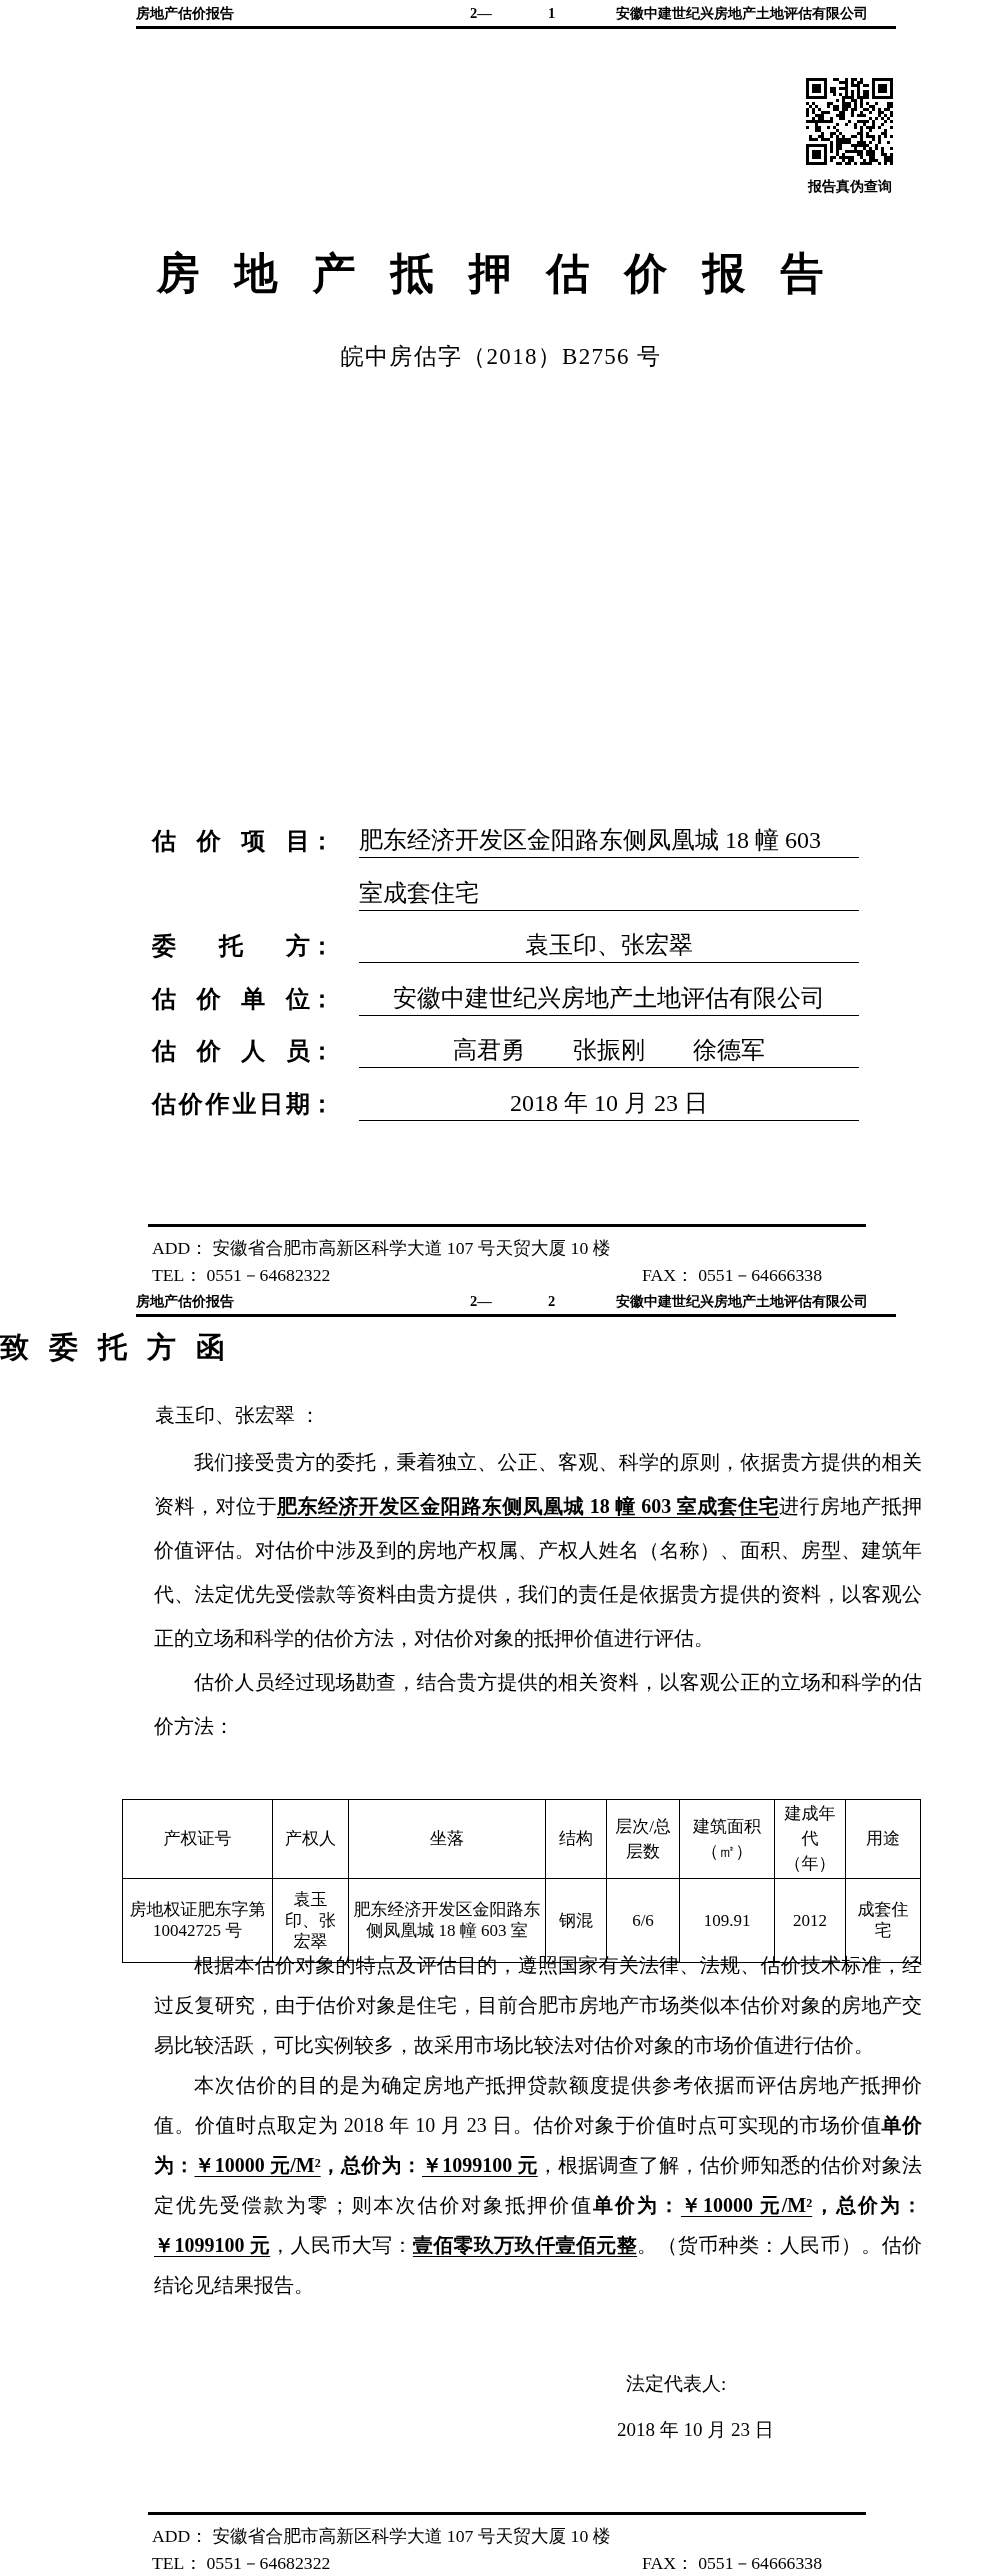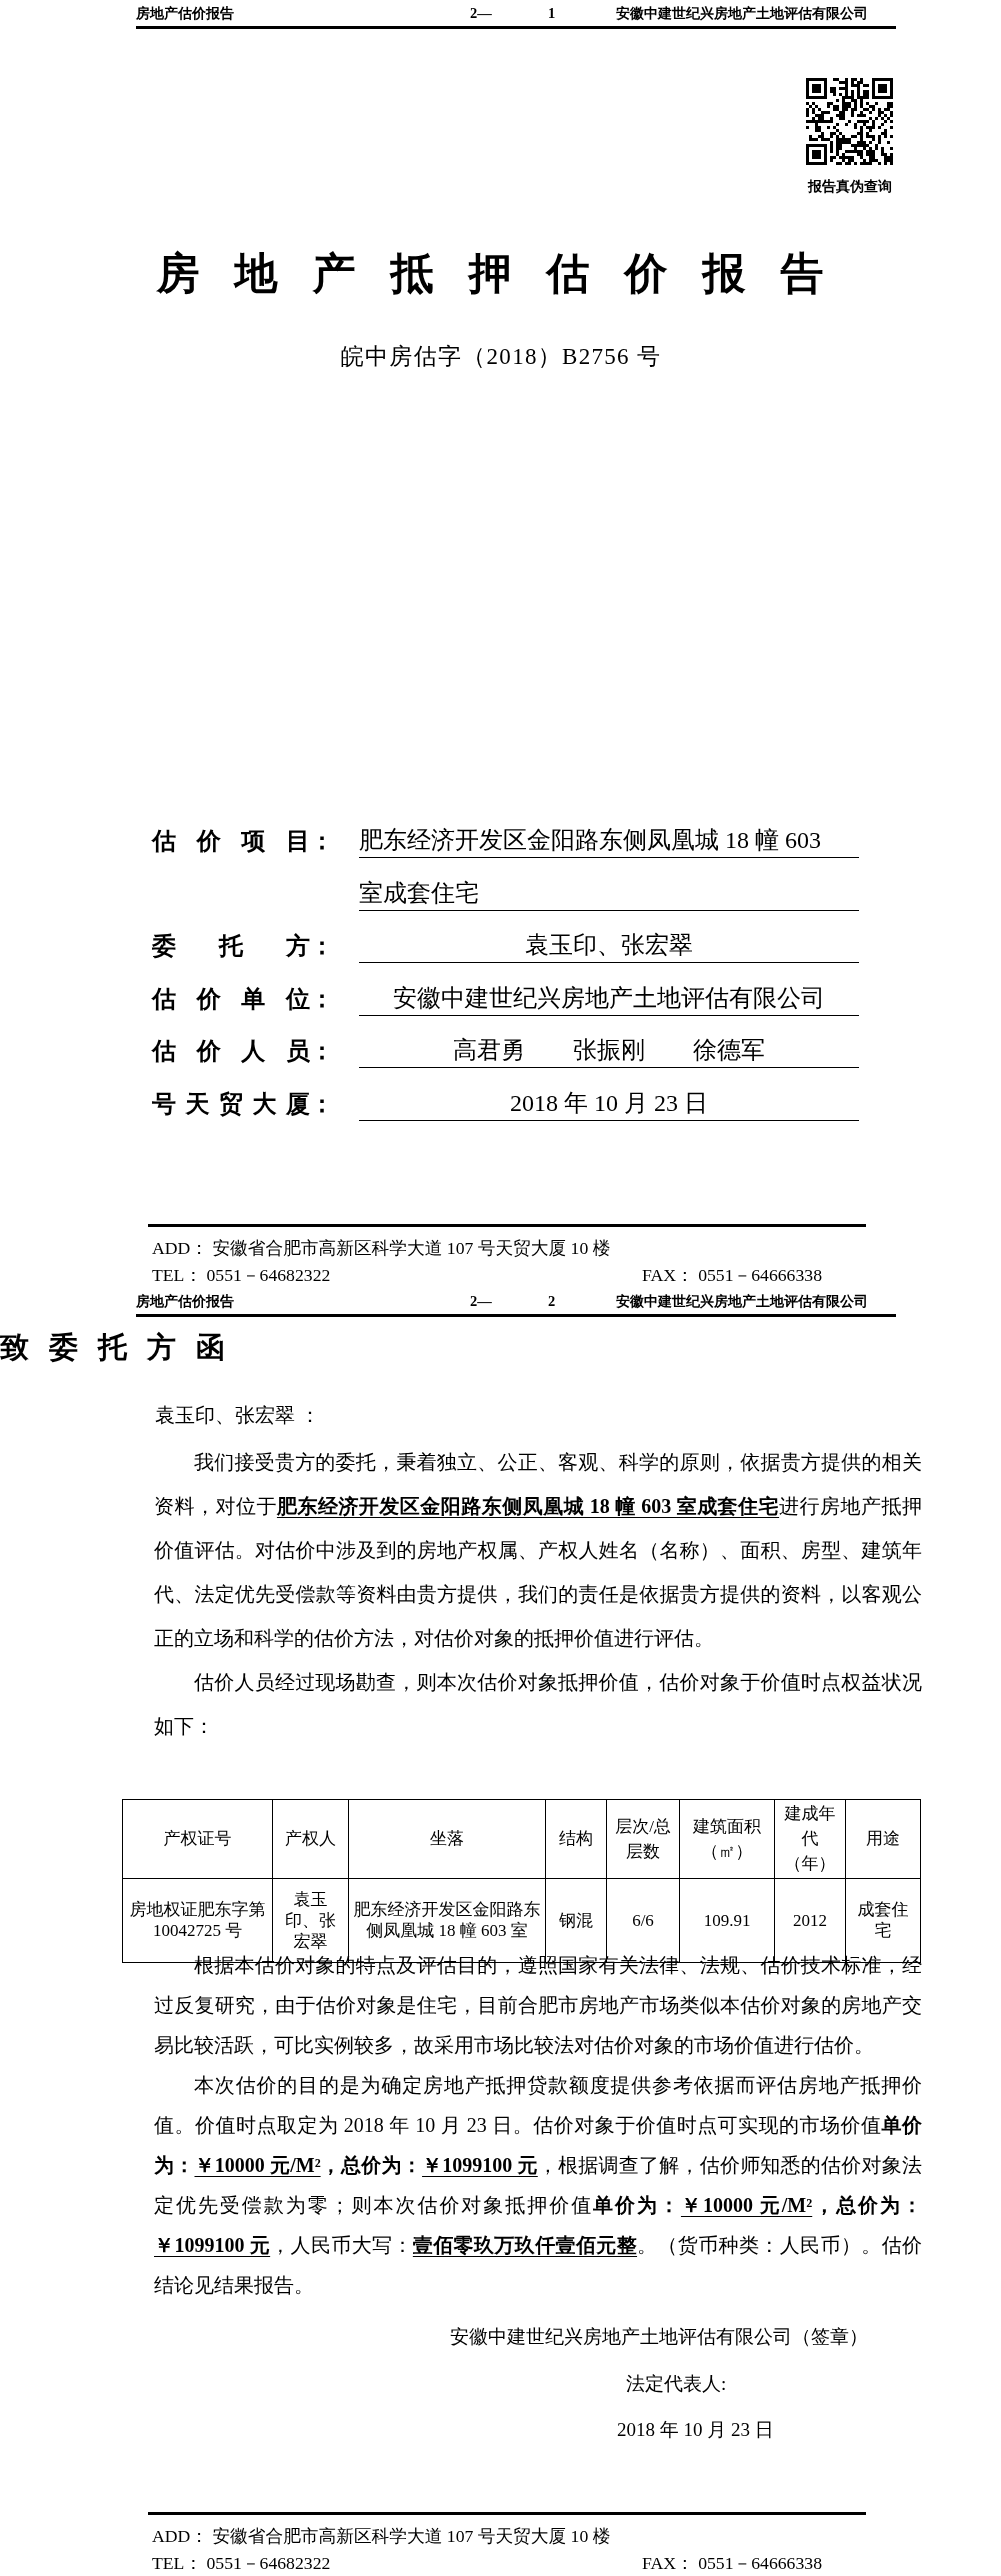--- a/index.html
+++ b/index.html
@@ -409,21 +409,21 @@
       <span class="flabel">估价单位</span>
       <span class="fcolon">：</span>
       <span class="fvalue">安徽中建世纪兴房地产土地评估有限公司</span>
     </div>
     <div class="frow">
       <span class="flabel">估价人员</span>
       <span class="fcolon">：</span>
       <span class="fvalue">高君勇　　张振刚　　徐德军</span>
     </div>
     <div class="frow">
-      <span class="flabel">号天贸大厦</span>
+      <span class="flabel">估价作业日期</span>
       <span class="fcolon">：</span>
       <span class="fvalue">2018 年 10 月 23 日</span>
     </div>
   </div>
 
   <div>
     <div class="ftr-rule"></div>
     <div class="ftr-add">ADD： 安徽省合肥市高新区科学大道 107 号天贸大厦 10 楼</div>
     <div class="ftr-tel">TEL： 0551－64682322</div>
     <div class="ftr-fax">FAX： 0551－64666338</div>
@@ -439,21 +439,21 @@
     <div class="hdr-rule"></div>
   </div>
 
   <div class="letter-title-wrap">
     <span class="letter-title">致委托方函</span>
   </div>
   <div class="salutation">袁玉印、张宏翠 ：</div>
 
   <div class="body1">
     <p><span>我们接受贵方的委托，秉着独立、公正、客观、科学的原则，依据贵方提供的相关资料，对位于</span><span class="b u">肥东经济开发区金阳路东侧凤凰城 18 幢 603 室成套住宅</span><span>进行房地产抵押价值评估。对估价中涉及到的房地产权属、产权人姓名（名称）、面积、房型、建筑年代、法定优先受偿款等资料由贵方提供，我们的责任是依据贵方提供的资料，以客观公正的立场和科学的估价方法，对估价对象的抵押价值进行评估。</span></p>
-    <p>估价人员经过现场勘查，则本次估价对象抵押价值，估价对象于价值时点权益状况如下：</p>
+    <p>估价人员经过现场勘查，结合贵方提供的相关资料，以客观公正的立场和科学的估价方法：</p>
   </div>
 
   <table class="prop">
     <colgroup>
       <col style="width:150px">
         <col style="width:76px">
         <col style="width:197px">
         <col style="width:61px">
       <col style="width:73px">
         <col style="width:95px">
@@ -482,21 +482,20 @@
       <td>成套住宅</td>
     </tr>
   </tbody>
     </table>
 
   <div class="body2">
     <p>根据本估价对象的特点及评估目的，遵照国家有关法律、法规、估价技术标准，经过反复研究，由于估价对象是住宅，目前合肥市房地产市场类似本估价对象的房地产交易比较活跃，可比实例较多，故采用市场比较法对估价对象的市场价值进行估价。</p>
     <p><span>本次估价的目的是为确定房地产抵押贷款额度提供参考依据而评估房地产抵押价值。价值时点取定为 2018 年 10 月 23 日。估价对象于价值时点可实现的市场价值</span><span class="b">单价为：</span><span class="b u">￥10000 元/M²</span><span class="b">，总价为：</span><span class="b u">￥1099100 元</span><span>，根据调查了解，估价师知悉的估价对象法定优先受偿款为零；则本次估价对象抵押价值</span><span class="b">单价为：</span><span class="b u">￥10000 元/M²</span><span class="b">，总价为：</span><span class="b u">￥1099100 元</span><span>，人民币大写：</span><span class="b u">壹佰零玖万玖仟壹佰元整</span><span>。（货币种类：人民币）。估价结论见结果报告。</span></p>
   </div>
 
-  <div class="sign-company">安徽中建世纪兴房地产土地评估有限公司（签章）</div>
   <div class="sign-legal">法定代表人:</div>
   <div class="sign-date">2018 年 10 月 23 日</div>
 
   <div>
     <div class="ftr-rule"></div>
     <div class="ftr-add">ADD： 安徽省合肥市高新区科学大道 107 号天贸大厦 10 楼</div>
     <div class="ftr-tel">TEL： 0551－64682322</div>
     <div class="ftr-fax">FAX： 0551－64666338</div>
   </div>
 </div>

